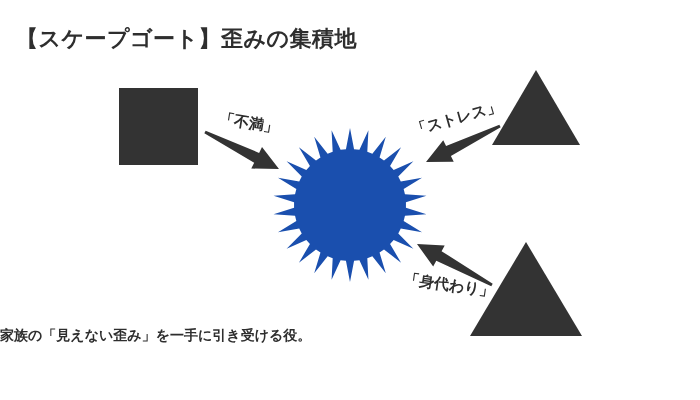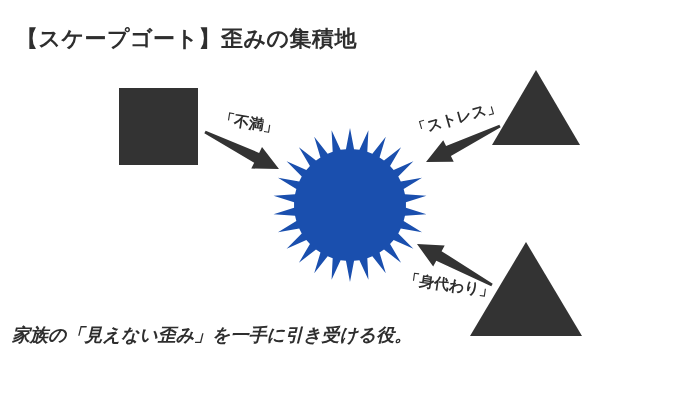--- a/index.html
+++ b/index.html
@@ -35,28 +35,27 @@
     font-size: 15px;
     font-weight: bold;
     color: var(--text, #2e2e2e);
     white-space: nowrap;
   }
   .label-fuman    { left: 219px; top: 114px; transform: rotate(9deg); }
   .label-stress   { left: 411px; top: 109px; transform: rotate(-16deg); }
   .label-migawari { left: 404px; top: 276px; transform: rotate(8deg); }
   .footer {
     position: absolute;
-    left: 12px;
+    left: 0;
     top: 323px;
-    font-size: 18px;
+    font-size: 14px;
     font-weight: bold;
     color: var(--text, #2e2e2e);
     line-height: 25px;
     white-space: nowrap;
-    font-style: italic;
   }
 </style>
 </head>
 <body>
 
 <div class="slide" style="--bg: #ffffff; --text: #2e2e2e; --shape: #333333; --accent: #1a4fae;">
 
   <div class="title">【スケープゴート】歪みの集積地</div>
 
   <svg class="diagram" viewBox="0 0 700 400" xmlns="http://www.w3.org/2000/svg">

